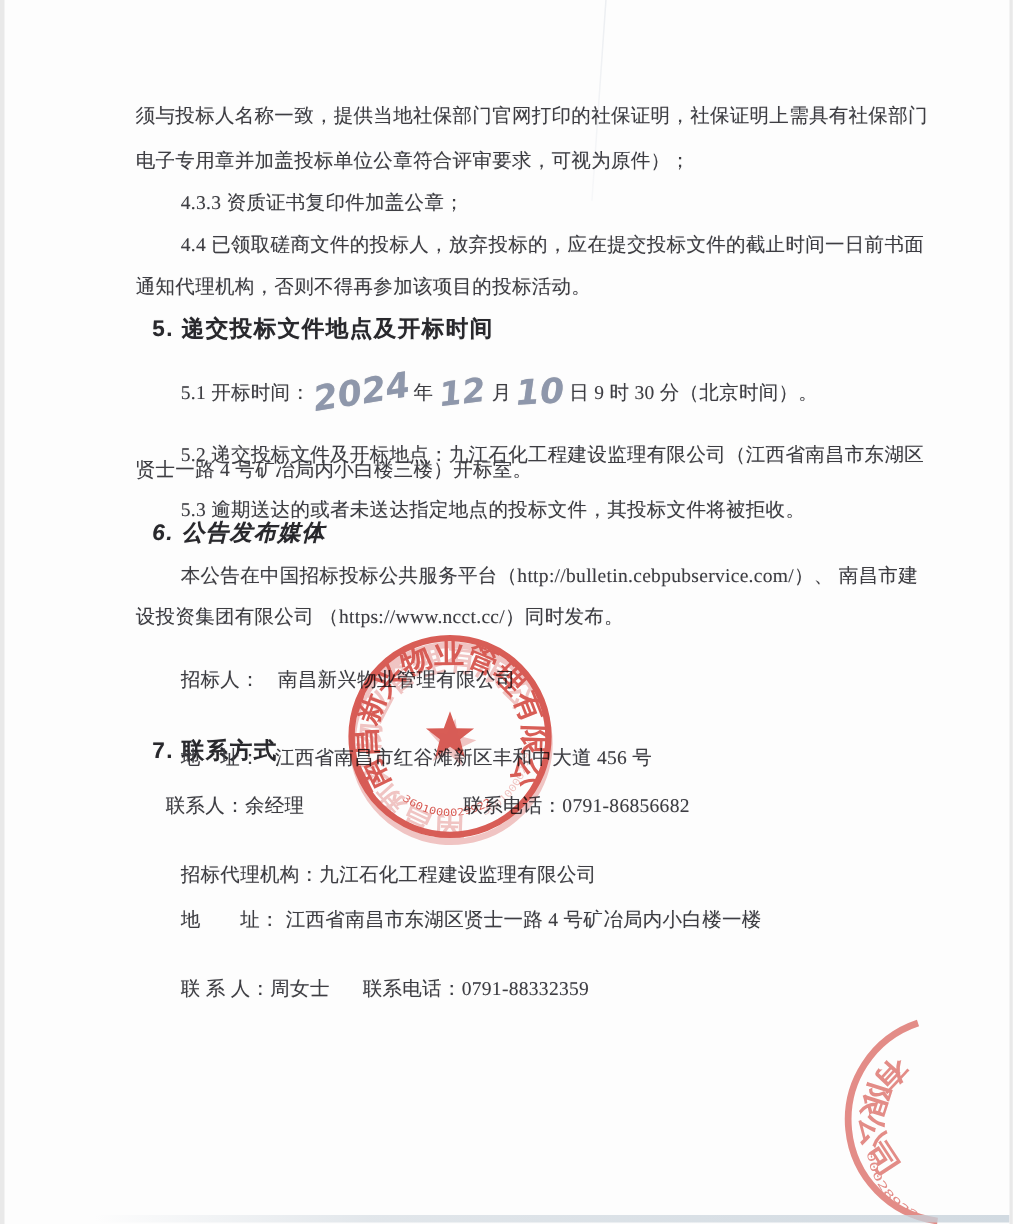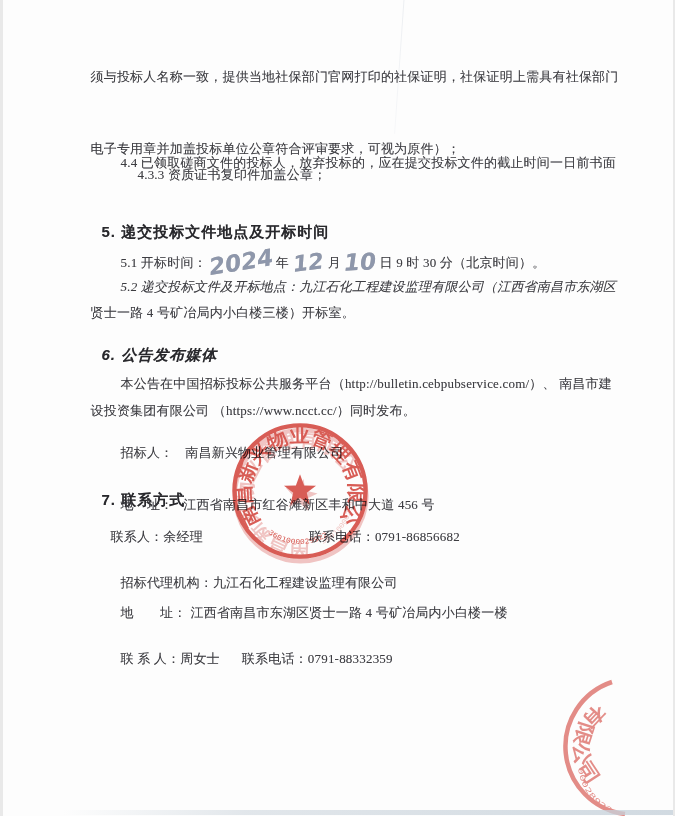--- a/index.html
+++ b/index.html
@@ -43,33 +43,35 @@
   }
 </style>
 </head>
 <body>
 
 <div class="page">
 
   <div class="crease"></div>
 
   <div class="line" style="left:88px; top:68px;">须与投标人名称一致，提供当地社保部门官网打印的社保证明，社保证明上需具有社保部门</div>
-  <div class="line" style="left:88px; top:98px;margin-top:42px;">电子专用章并加盖投标单位公章符合评审要求，可视为原件）；</div>
+  <div class="line" style="left:88px; top:98px;">电子专用章并加盖投标单位公章符合评审要求，可视为原件）；</div>
 
-  <div class="line" style="left:135px; top:126px;margin-top:40px;">4.3.3 资质证书复印件加盖公章；</div>
+  <div class="line" style="left:118px; top:126px;">4.3.3 资质证书复印件加盖公章；</div>
   <div class="line" style="left:118px; top:154px;text-align:center;">4.4 已领取磋商文件的投标人，放弃投标的，应在提交投标文件的截止时间一日前书面</div>
+  <div class="line" style="left:88px;  top:182px;">通知代理机构，否则不得再参加该项目的投标活动。</div>
 
-  <div class="heading" style="left:99px; top:210px;margin-top:13px;">5. 递交投标文件地点及开标时间</div>
+  <div class="heading" style="left:99px; top:210px;">5. 递交投标文件地点及开标时间</div>
 
   <div class="line" style="left:118px; top:248px;">
     <span>5.1 开标时间：</span><span class="hw hw-year">2024</span><span>年</span><span class="hw hw-month">12</span><span>月</span><span class="hw hw-day">10</span><span>日 9 时 30 分（北京时间）。</span>
   </div>
 
-  <div class="line" style="left:118px; top:278px;font-style:italic;">5.2 递交投标文件及开标地点：九江石化工程建设监理有限公司（江西省南昌市东湖区</div>
+  <div class="line" style="left:118px; top:294px;">5.2 递交投标文件及开标地点：九江石化工程建设监理有限公司（江西省南昌市东湖区</div>
   <div class="line" style="left:88px;  top:304px;text-align:right;">贤士一路 4 号矿冶局内小白楼三楼）开标室。</div>
+  <div class="line" style="left:118px; top:331px;">5.3 逾期送达的或者未送达指定地点的投标文件，其投标文件将被拒收。</div>
 
   <div class="heading" style="left:99px; top:346px;font-style:italic;">6. 公告发布媒体</div>
   <div class="line" style="left:88px;  top:402px;">设投资集团有限公司 （https://www.ncct.cc/）同时发布。</div>
   <div class="line" style="left:118px; top:375px;">本公告在中国招标投标公共服务平台（http://bulletin.cebpubservice.com/）、 南昌市建</div>
 
   <div class="heading" style="left:99px; top:463px;margin-top:28px;">7. 联系方式</div>
 
   <div class="line" style="left:118px; top:444px;">
     <span>招标人：</span><span style="margin-left:12px;">南昌新兴物业管理有限公司</span>
   </div>

